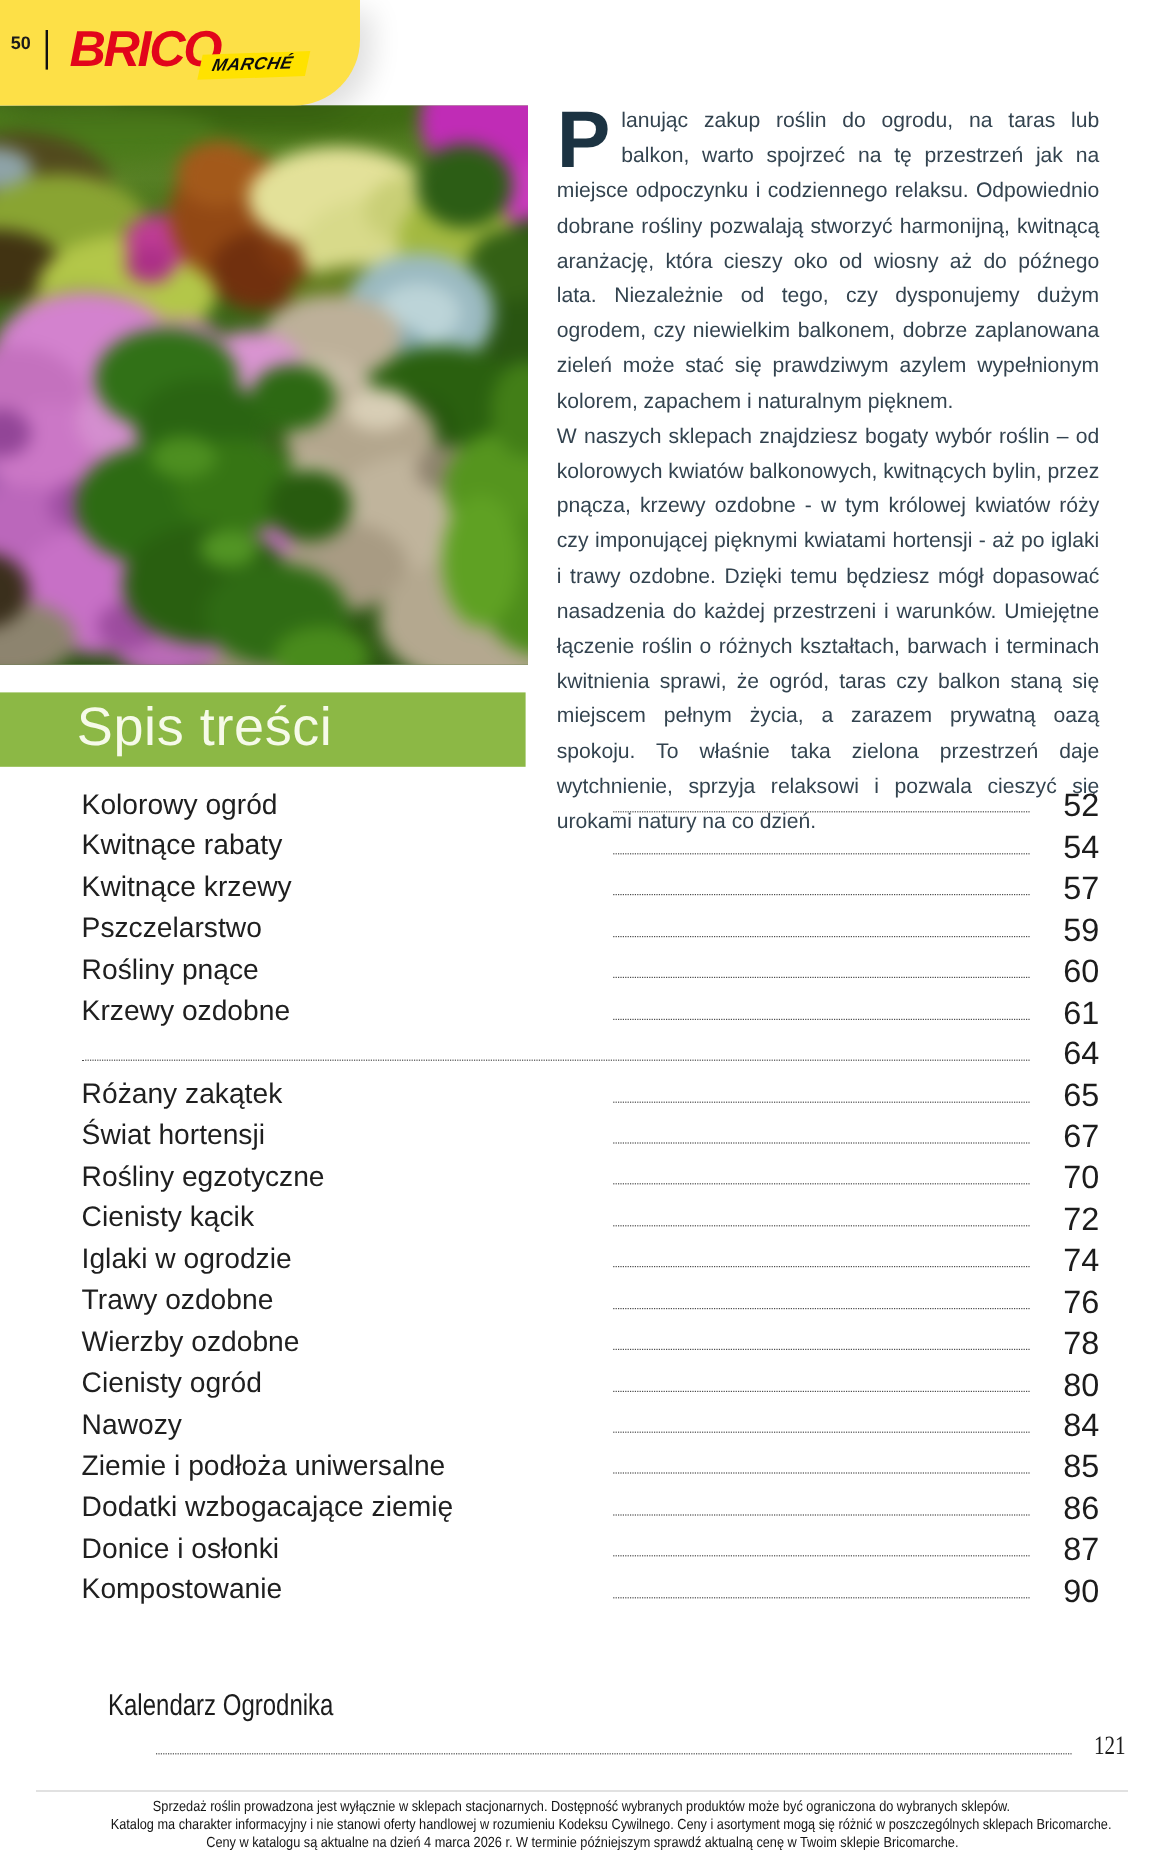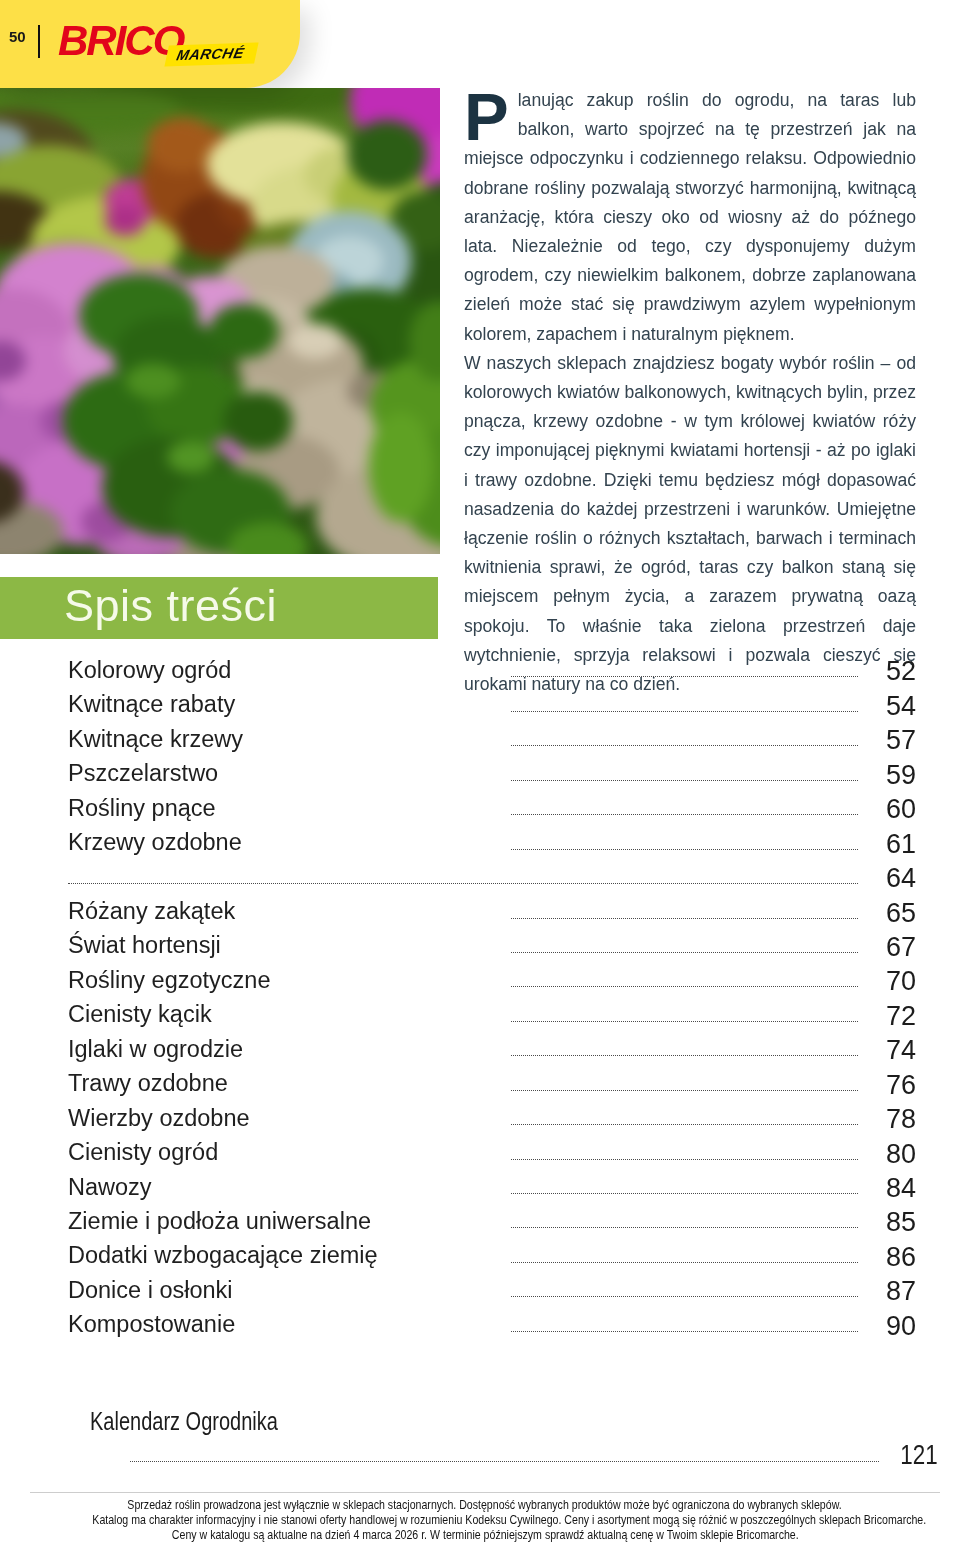--- a/index.html
+++ b/index.html
@@ -55,21 +55,21 @@
     padding-bottom:4px;white-space:nowrap;
   }
   .toc-leader{flex:1;border-bottom:1.6px dotted #4a4a4a;margin:0 14px 9px 0;}
   .toc-page{width:44px;text-align:right;font-size:27px;color:#1c1c1c;line-height:1;padding-bottom:1px;}
   
   .calendar{position:absolute;left:68px;top:1406px;width:848px;color:#1c1c1c;margin-left:22px;}
   .cal-line1{font-size:25px;line-height:30px;}
   .cal-row{display:flex;align-items:flex-end;margin-top:4px;}
   .cal-text{font-size:25px;line-height:30px;}
   .cal-leader{flex:1;border-bottom:1.6px dotted #4a4a4a;margin:0 12px 8px 40px;}
-  .cal-page{font-size:28px;line-height:30px;}
+  .cal-page{font-size:22px;line-height:30px;font-family:Liberation Serif, serif;}
   .condL{display:inline-block;transform:scaleX(.8);transform-origin:0 50%;white-space:nowrap;}
   .condR{display:inline-block;transform:scaleX(.8);transform-origin:100% 50%;white-space:nowrap;}
   .condC{display:inline-block;transform:scaleX(.87);transform-origin:50% 50%;white-space:nowrap;}
   
   .footer{
     position:absolute;left:30px;top:1492px;width:910px;border-top:1px solid #cdcdcd;
     padding-top:5px;text-align:center;color:#141414;
   }
   .footer-line{font-size:12.2px;line-height:15px;}
 </style>

